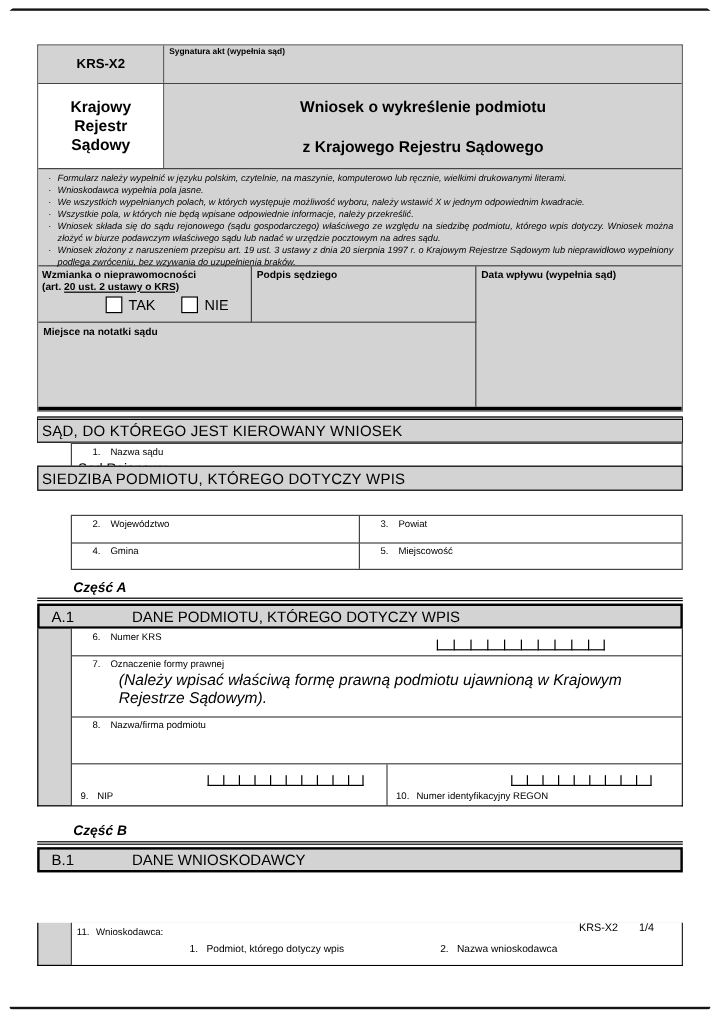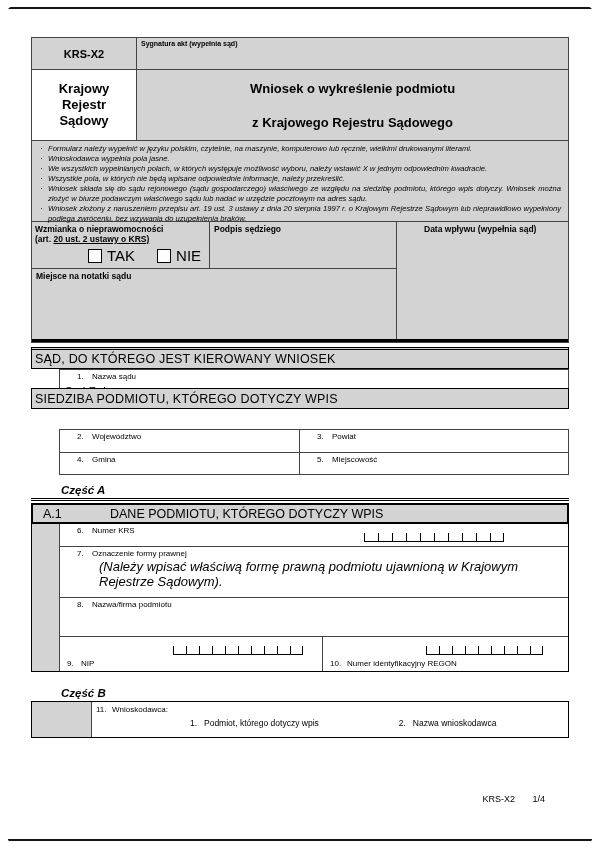--- a/index.html
+++ b/index.html
@@ -21,25 +21,25 @@
   .instructions{background:var(--g);border-top:1px solid var(--ln);padding:3px 5px 3px 3px;height:74px;box-sizing:content-box;}
   ul.instr{list-style:none;margin:0;padding:0;}
   .instr li{display:flex;font-size:7.6px;line-height:10px;font-style:italic;}
   .instr .bullet{width:13px;text-align:center;flex:none;font-style:normal;}
   .instr .itxt{flex:1;text-align:justify;padding-right:2px;}
 
   .court{display:grid;grid-template-columns:178px 187px 171px;grid-template-rows:47px 70px;border-top:1px solid var(--ln);border-bottom:3px solid #000;background:var(--g);}
   .court>div{box-sizing:border-box;}
   .cw{grid-area:1/1/2/2;border-right:1px solid var(--ln);border-bottom:1px solid var(--ln);padding:2px 3px;}
   .cp{grid-area:1/2/2/3;border-right:1px solid var(--ln);border-bottom:1px solid var(--ln);padding:2px 4px;font-weight:bold;font-size:8.5px;}
-  .cd{grid-area:1/3/3/4;padding:2px 4px;font-weight:bold;font-size:8.5px;margin-left:23px;}
+  .cd{grid-area:1/3/3/4;padding:2px 4px;font-weight:bold;font-size:8.5px;}
   .cn{grid-area:2/1/3/3;border-right:1px solid var(--ln);padding:2px 4px;font-weight:bold;font-size:8.5px;}
   .wz{font-weight:bold;font-size:8.5px;line-height:10px;}
   .wz .ul{text-decoration:underline;}
-  .cbrow{display:flex;align-items:center;margin-top:3px;margin-left:53px;font-size:15px;}
+  .cbrow{display:flex;align-items:center;margin-top:3px;margin-left:53px;font-size:12px;}
   .cb{width:12px;height:12px;background:#fff;border:1px solid #000;margin-right:5px;flex:none;}
   .cbrow .gap{width:22px;}
 
   
   .secbar{position:absolute;left:31px;width:538px;height:21px;background:var(--g);border:1px solid #000;box-sizing:border-box;font-size:12.5px;display:flex;align-items:center;padding-left:3px;letter-spacing:.2px;}
   #sec-court{top:347px;height:22px;border-top:3px double #000;}
   #sec-seat{top:388px;}
 
   .fbox{position:absolute;background:#fff;border:1px solid var(--ln);box-sizing:border-box;}
   #f1{left:59px;top:369px;width:510px;height:39px;}
@@ -54,21 +54,21 @@
 
   .part{position:absolute;left:31px;width:538px;border-bottom:3px double #000;font-weight:bold;font-style:italic;font-size:11.5px;padding-bottom:2px;box-sizing:border-box;}
   .part span{margin-left:30px;}
   #partA{top:484px;} #partB{top:687px;}
 
   .codebar{position:absolute;left:31px;width:538px;height:21px;background:var(--g);border:2px solid #000;box-sizing:border-box;display:flex;align-items:center;font-size:12.5px;}
   #barA{top:503px;} #barB{top:706px;}
   .scode{margin-left:10px;width:67px;flex:none;}
 
   .secbody{position:absolute;left:31px;width:538px;border:1px solid #000;border-top:none;box-sizing:border-box;display:flex;background:var(--g);}
-  #bodyA{top:524px;height:148px;} #bodyB{top:702px;height:36px;padding-left:32px;}
+  #bodyA{top:524px;height:148px;} #bodyB{top:769px;height:36px;}
   .strip{width:28px;border-right:1px solid var(--ln);box-sizing:border-box;flex:none;}
   .fields{flex:1;display:flex;flex-direction:column;background:#fff;}
   .frow{position:relative;border-bottom:1px solid var(--ln);box-sizing:border-box;}
   #f6{height:23px;} #f7{height:51px;} #f8{height:39px;}
   #f910{flex:1;display:flex;border-bottom:none;}
   #f9{width:263px;border-right:1px solid var(--ln);position:relative;box-sizing:border-box;}
   #f10{flex:1;position:relative;}
   .fnote{font-style:italic;font-size:13px;margin:1px 0 0 39px;}
   .blab{position:absolute;left:7px;bottom:3px;display:flex;font-size:8px;}
   .blab .fno{margin-left:0;width:14px;}
@@ -81,21 +81,21 @@
   #comb6{right:64px;bottom:4px;} #comb9{right:19px;top:9px;} #comb10{right:25px;top:9px;}
 
   .f11cell{flex:1;background:#fff;position:relative;}
   .f11lr{display:flex;font-size:8px;padding-top:3px;}
   .f11no{margin-left:4px;width:16px;flex:none;}
   .opts{display:flex;margin-top:4px;font-size:8.5px;}
   .opt{display:flex;}
   .opt .ono{width:14px;flex:none;}
   #opt1{margin-left:98px;} #opt2{margin-left:80px;}
 
-  .footer{position:absolute;top:794px;left:31px;width:514px;text-align:right;font-size:9px;}
+  .footer{position:absolute;top:768px;left:31px;width:514px;text-align:right;font-size:9px;}
   .footer .pg{margin-left:15px;}
 </style>
 </head>
 <body>
 
 <div class="page">
 
   <div class="mark" id="mark-top"></div>
   <div class="mark" id="mark-bottom"></div>
 

